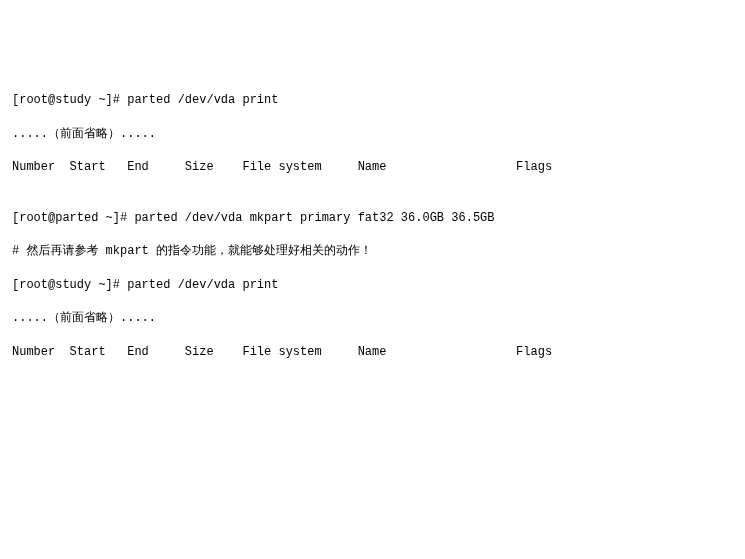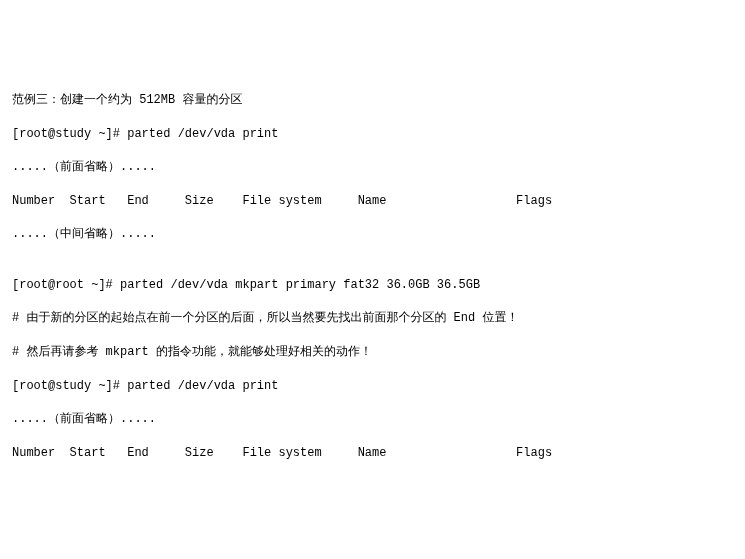--- a/index.html
+++ b/index.html
@@ -17,28 +17,25 @@
     .terminal {
       background: #ffffff;
     }
   </style>
 </head>
 <body>
 
 
 
 <div class="terminal">
-<div>范例三：创建一个约为 512MB 容量的分区</div>
 <div>[root@study ~]# parted /dev/vda print</div>
 <div>.....（前面省略）.....</div>
 <div>Number  Start   End     Size    File system     Name                  Flags</div>
-<div>.....（中间省略）.....</div>
 <div></div>
-<div>[root@root ~]# parted /dev/vda mkpart primary fat32 36.0GB 36.5GB</div>
-<div># 由于新的分区的起始点在前一个分区的后面，所以当然要先找出前面那个分区的 End 位置！</div>
+<div>[root@parted ~]# parted /dev/vda mkpart primary fat32 36.0GB 36.5GB</div>
 <div># 然后再请参考 mkpart 的指令功能，就能够处理好相关的动作！</div>
 <div>[root@study ~]# parted /dev/vda print</div>
 <div>.....（前面省略）.....</div>
 <div>Number  Start   End     Size    File system     Name                  Flags</div>
 <div></div>
 
 
 
 
 <div></div>

